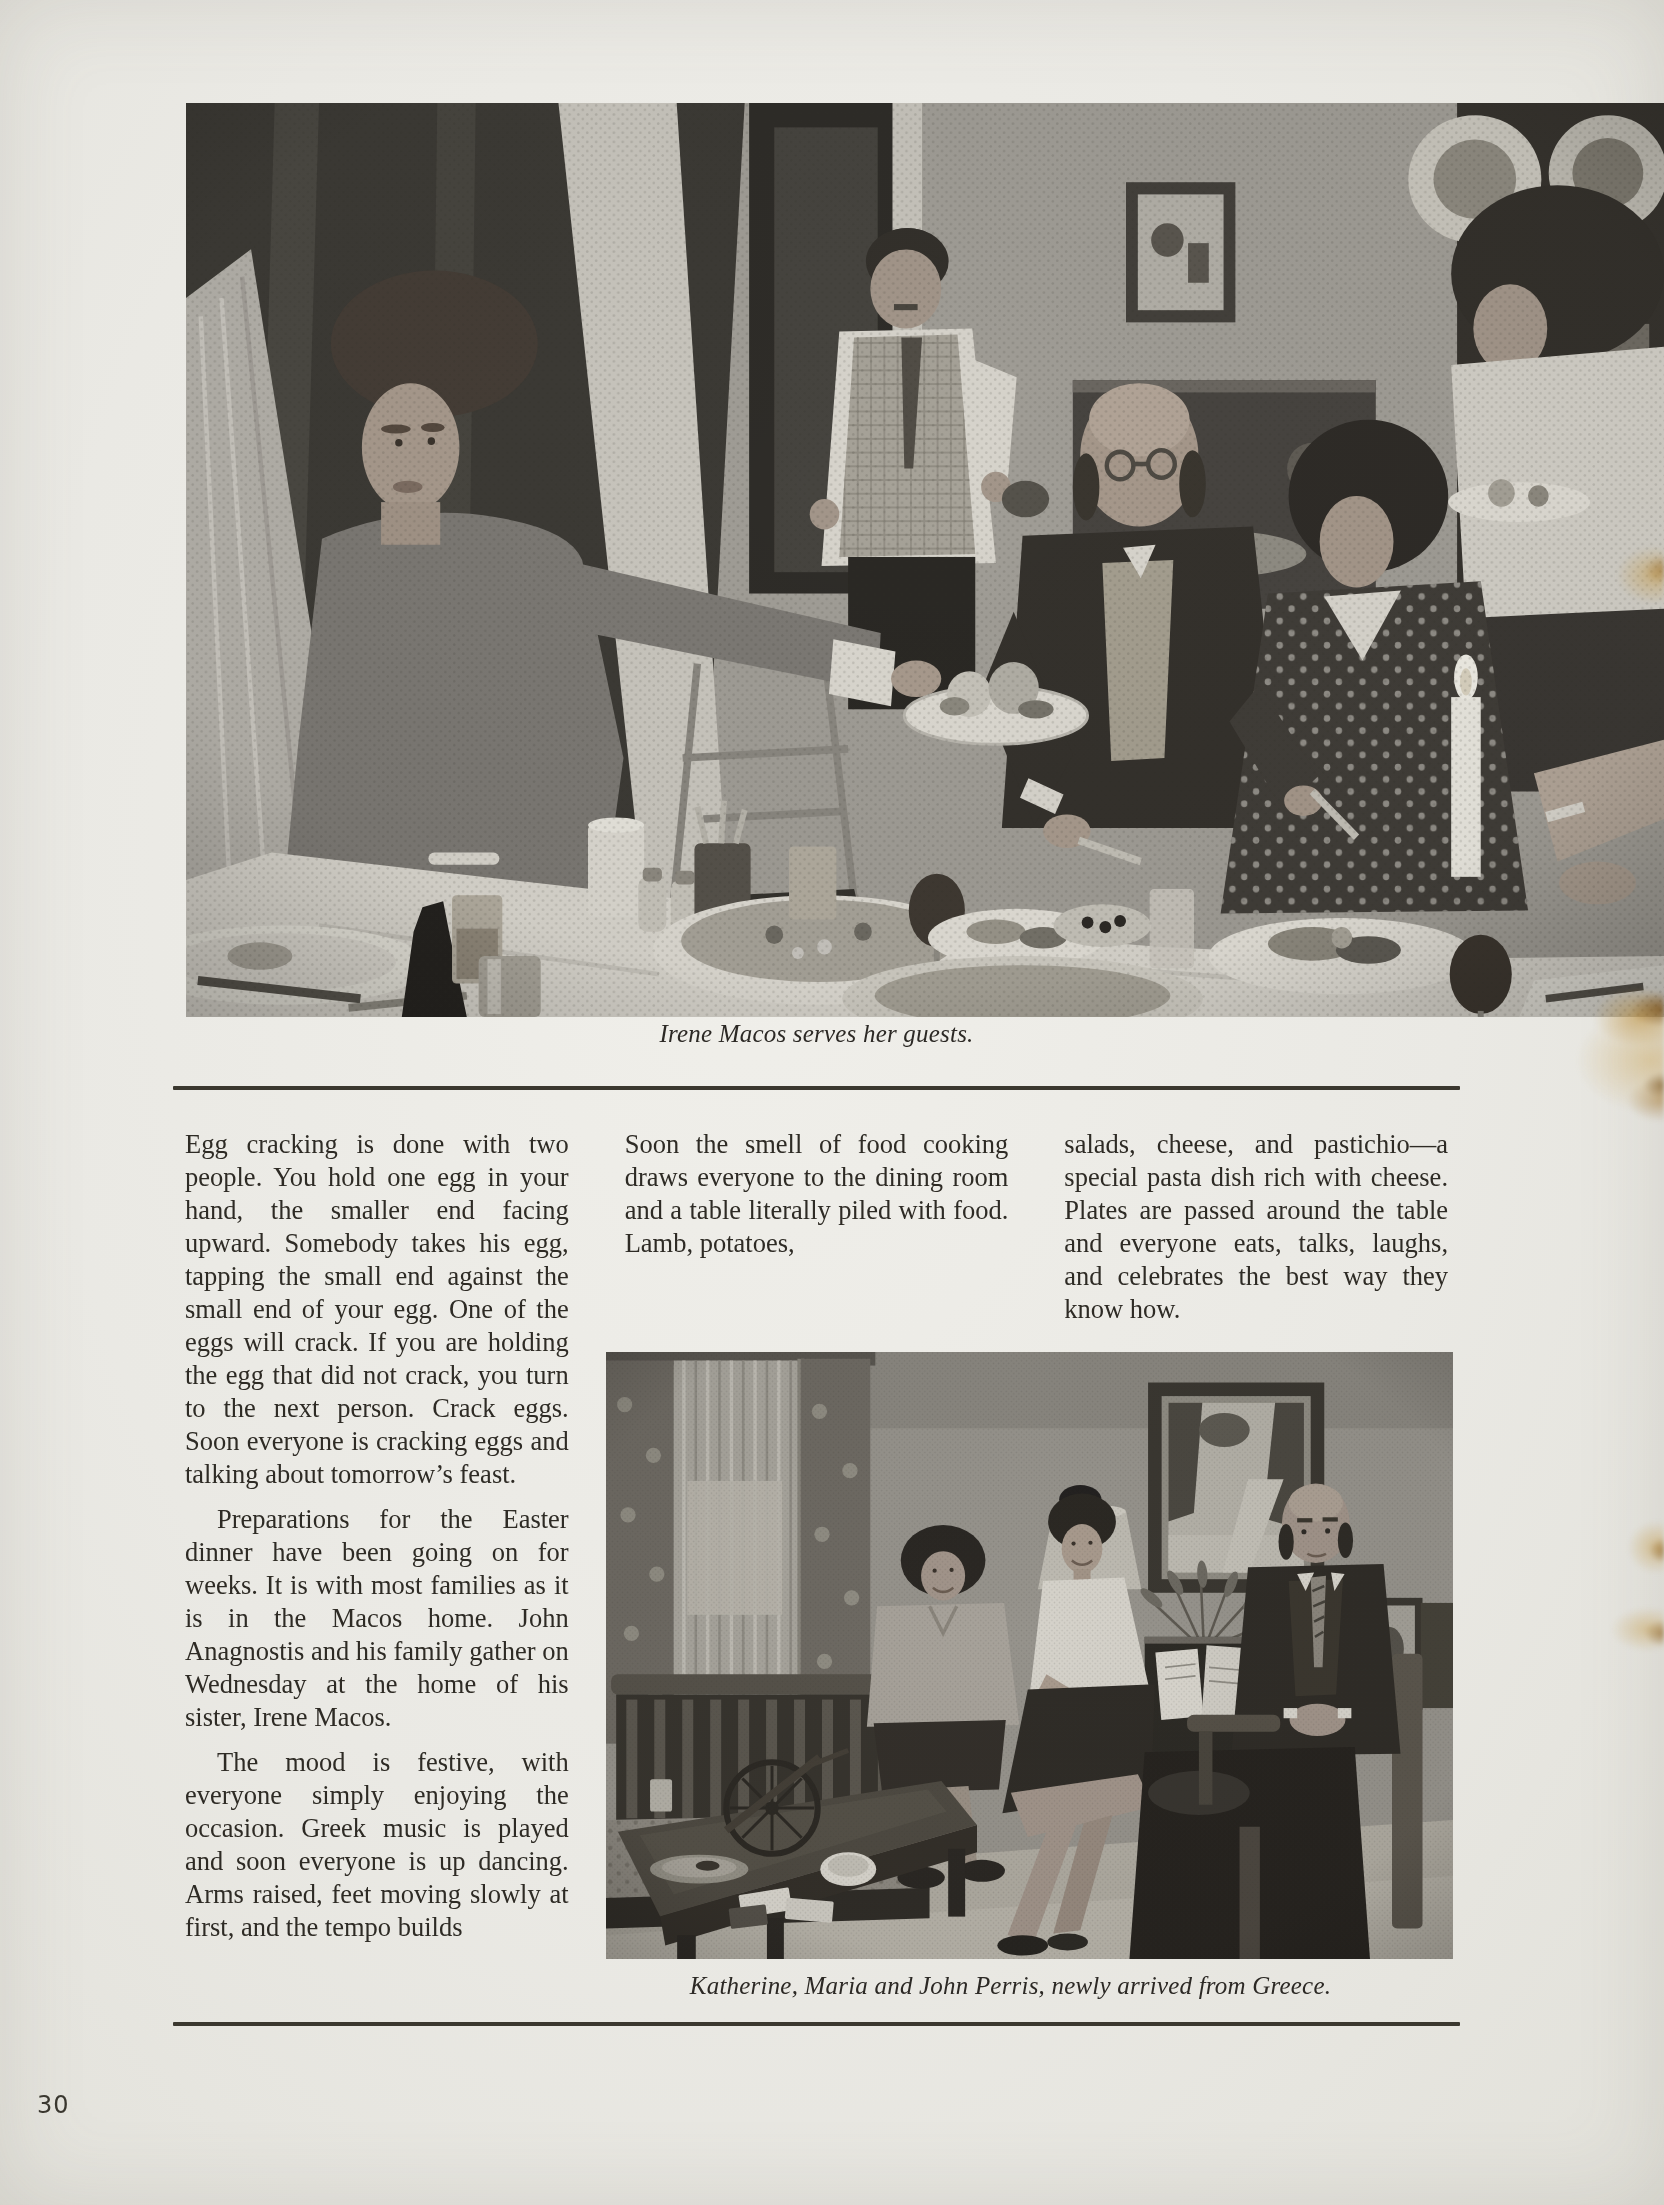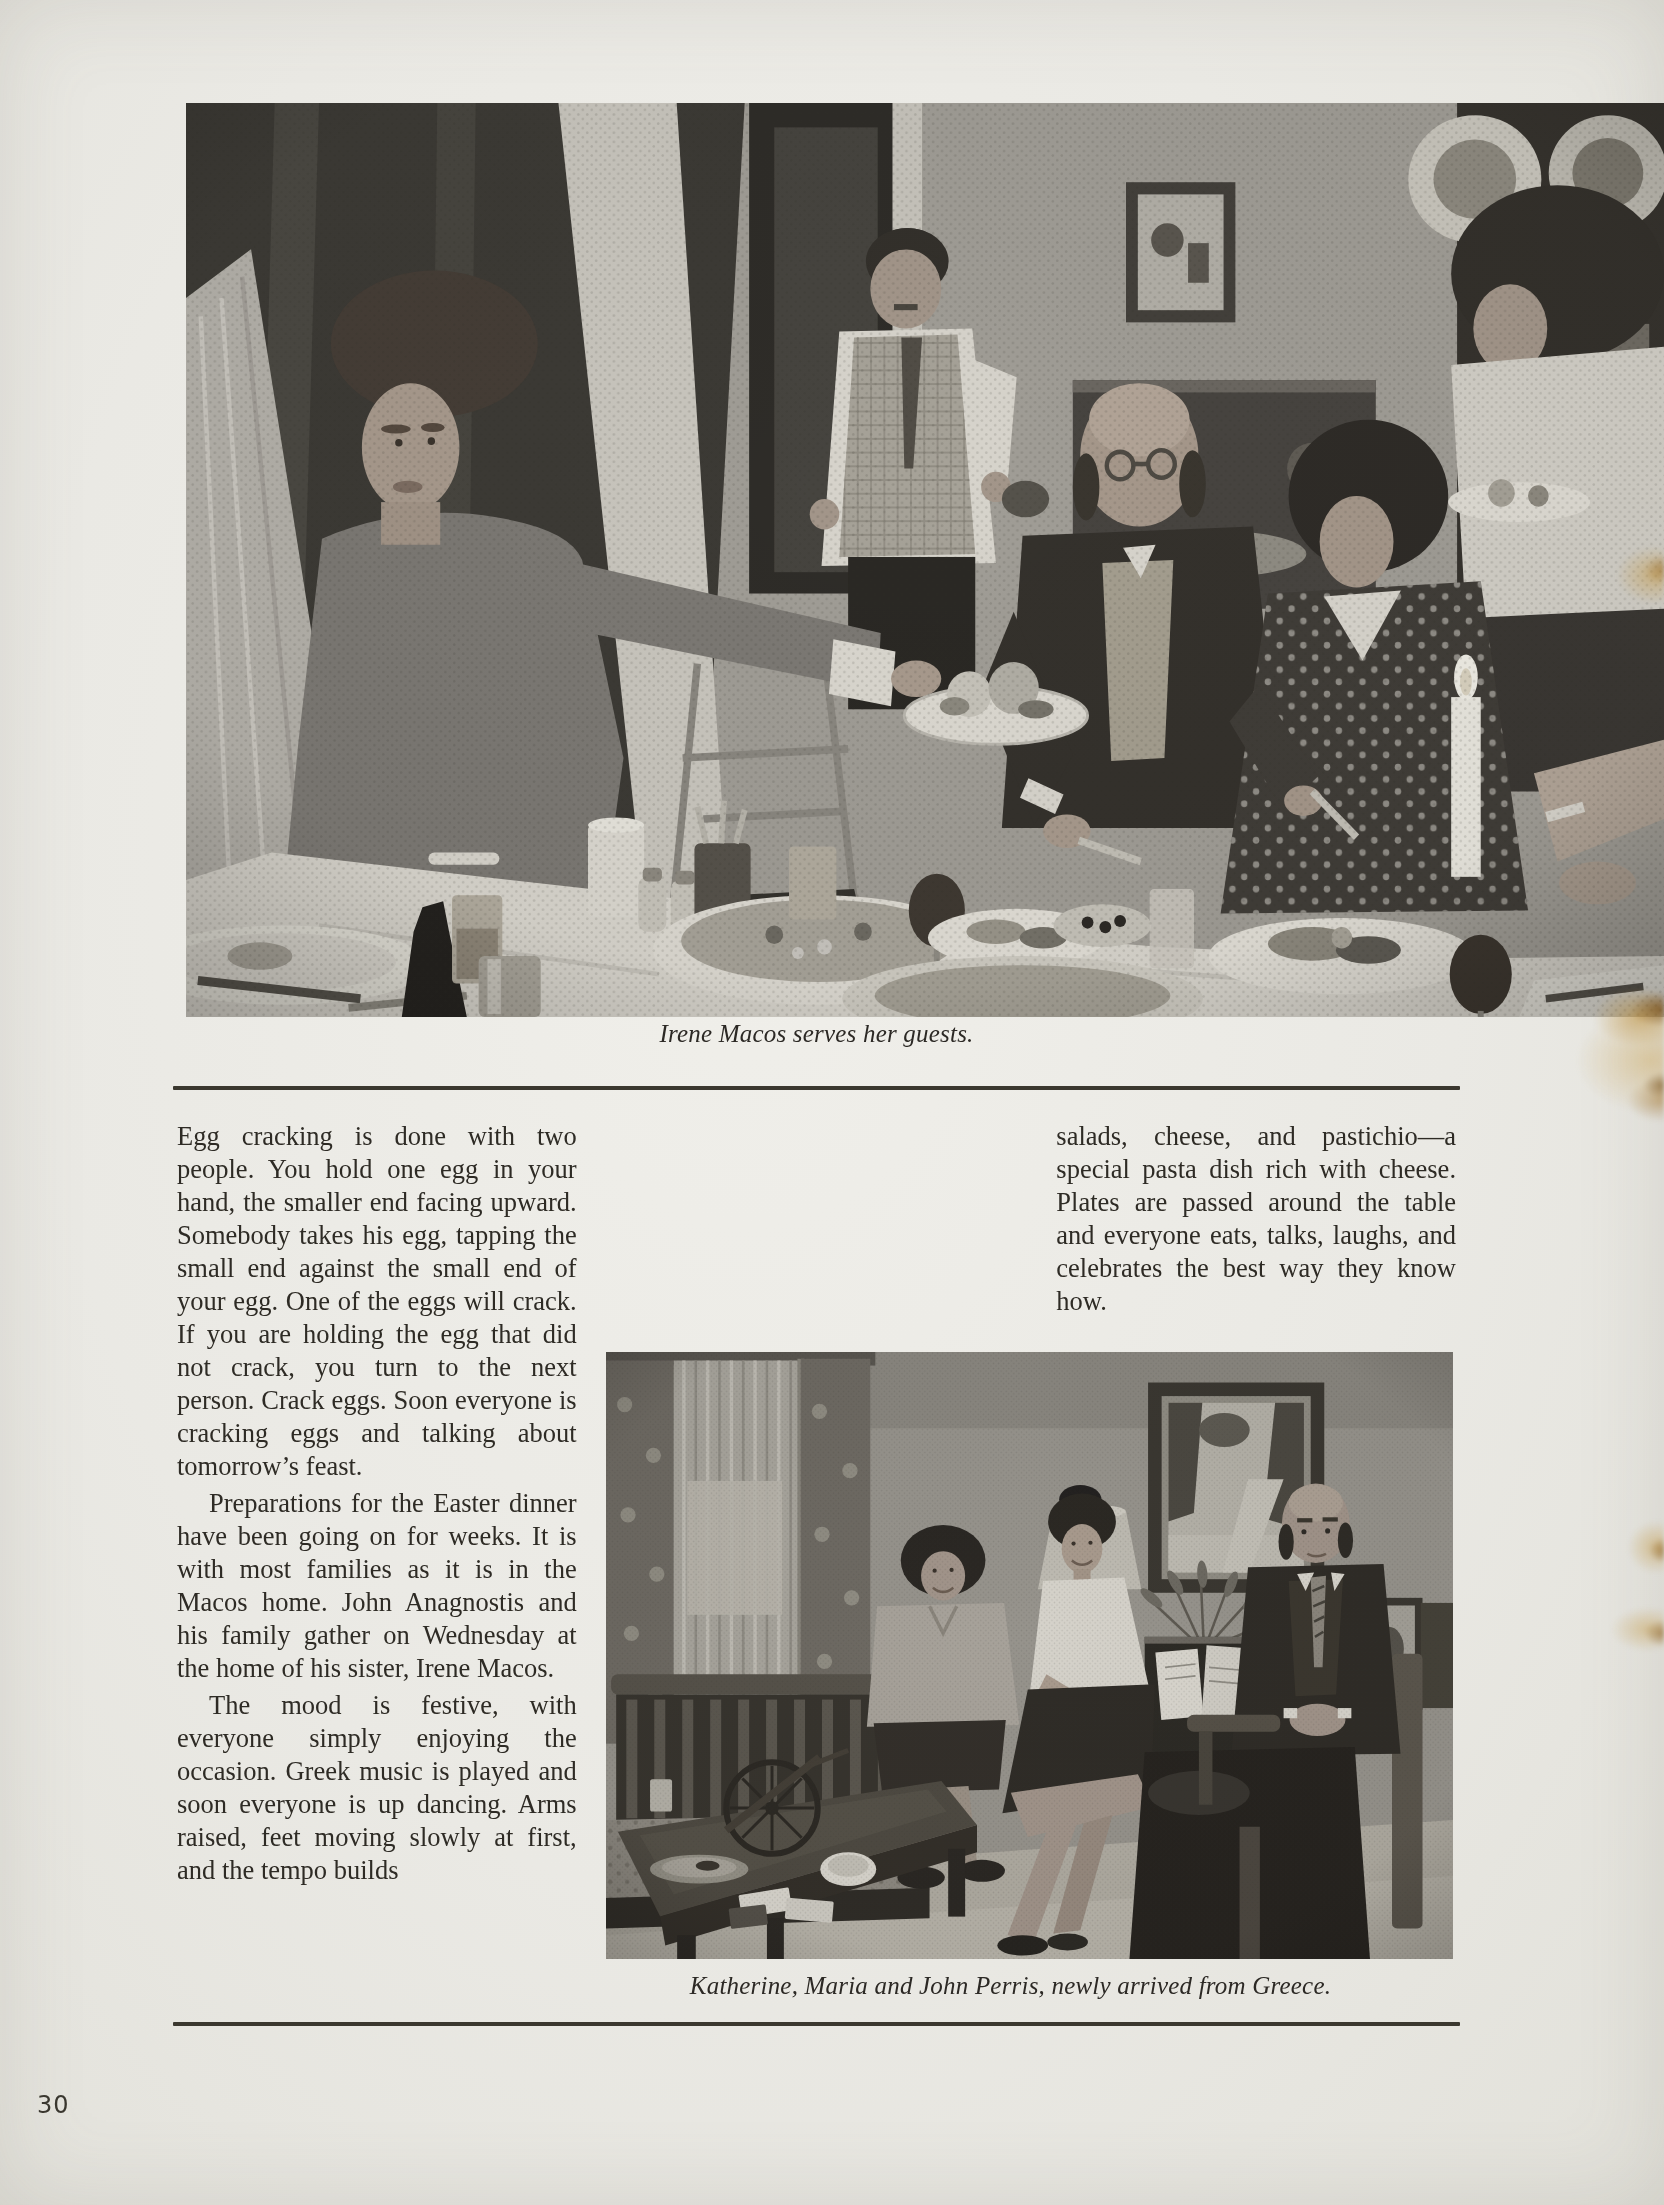--- a/index.html
+++ b/index.html
@@ -8,21 +8,21 @@
     background:radial-gradient(ellipse at 45% 40%, #f0efea 0%, #eae9e4 55%, #e2e1da 100%);
     box-shadow:inset 0 0 88px rgba(110,105,92,.16);
     font-family:"Liberation Serif", serif;color:#2e2b25;
   }
   .photo{position:absolute;overflow:hidden;background:#8f8c85;}
   .photo svg{display:block;width:100%;height:100%;}
   .caption{position:absolute;text-align:center;font-style:italic;font-size:25px;letter-spacing:0.2px;color:#2c2925;}
   .rule{position:absolute;height:4px;background:#3b382f;border-radius:0.9px;}
   .cols{position:absolute;left:173px;top:1116px;width:1287px;display:flex;gap:32px;}
   .col{width:408px;font-size:26.5px;line-height:33px;text-align:justify;text-justify:inter-word;}
-  .col p{margin:4px;}
+  .col p{margin:12px;}
   .col p + p{text-indent:32px;}
   .pageno{position:absolute;left:37px;top:2091px;font-family:"DejaVu Sans",sans-serif;font-size:24px;color:#3a372f;letter-spacing:0.9px;}
   .cap1{left:173px;top:1020px;width:1287px;}
   .cap2{left:587px;top:1972px;width:847px;}
   .rule1{left:173px;top:1086px;width:1287px;}
   .rule2{left:173px;top:2022px;width:1287px;}
   #photo1{left:186px;top:103px;width:1478px;height:914px;}
   #photo2{left:606px;top:1352px;width:847px;height:607px;}
   .stain{position:absolute;pointer-events:none;filter:blur(2.2px);}
   #stain-photo{left:1602px;top:520px;width:62px;height:110px;background:
@@ -251,20 +251,21 @@
   <div class="caption cap1">Irene Macos serves her guests.</div>
   <div class="rule rule1"></div>
 
   <div class="cols">
     <div class="col">
         <p>Egg cracking is done with two people. You hold one egg in your hand, the smaller end facing upward. Somebody takes his egg, tapping the small end against the small end of your egg. One of the eggs will crack. If you are holding the egg that did not crack, you turn to the next person. Crack eggs. Soon everyone is cracking eggs and talking about tomorrow’s feast.</p>
         <p>Preparations for the Easter dinner have been going on for weeks. It is with most families as it is in the Macos home. John Anagnostis and his family gather on Wednesday at the home of his sister, Irene Macos.</p>
         <p>The mood is festive, with everyone simply enjoying the occasion. Greek music is played and soon everyone is up dancing. Arms raised, feet moving slowly at first, and the tempo builds</p>
       </div>
     <div class="col">
+        <p>Soon the smell of food cooking draws everyone to the dining room and a table literally piled with food. Lamb, potatoes,</p>
       </div>
     <div class="col">
         <p>salads, cheese, and pastichio—a special pasta dish rich with cheese. Plates are passed around the table and everyone eats, talks, laughs, and celebrates the best way they know how.</p>
       </div>
   </div>
 
   <figure class="photo" id="photo2" role="img" style="margin:0;" aria-label="black-and-white photograph of Katherine, Maria and John Perris seated in a living room">
     <svg viewBox="0 0 1000 716" preserveAspectRatio="none">
       <defs>
         <pattern id="ht2" width="6" height="6" patternUnits="userSpaceOnUse">

